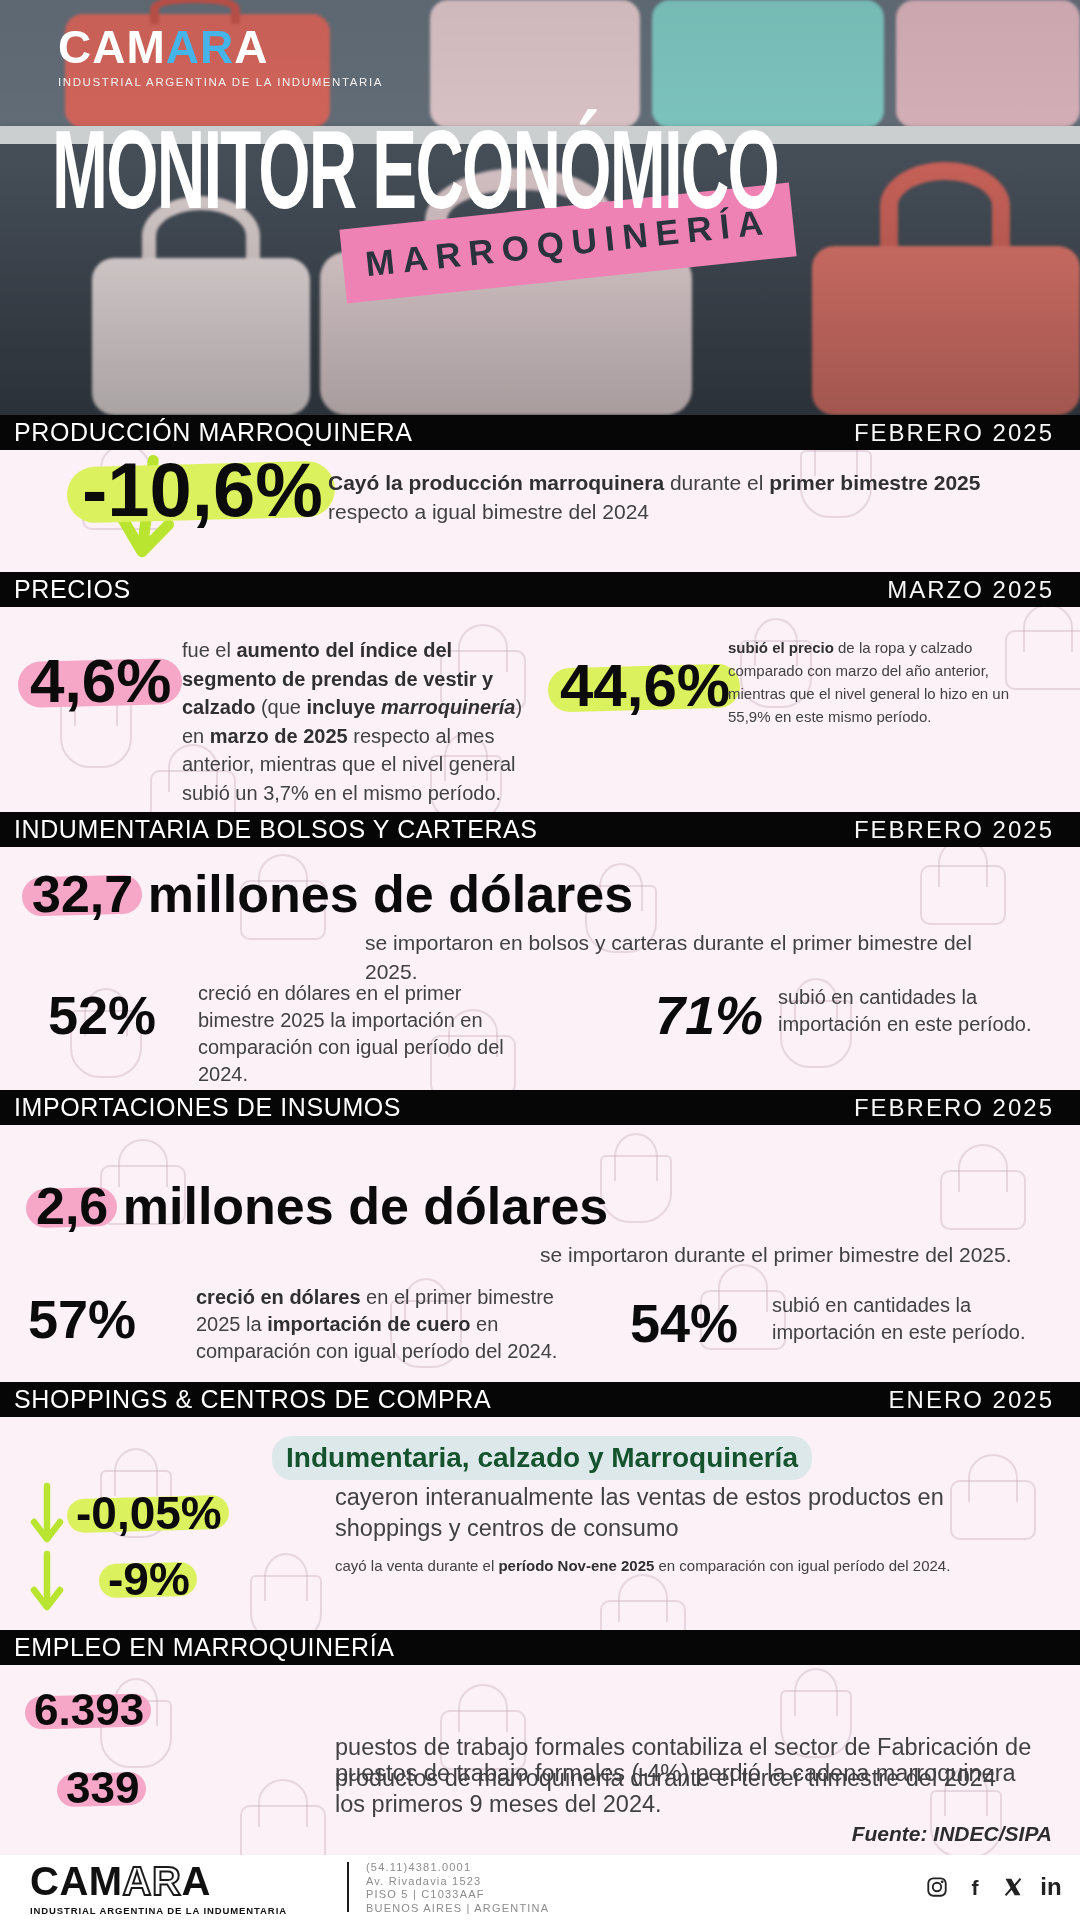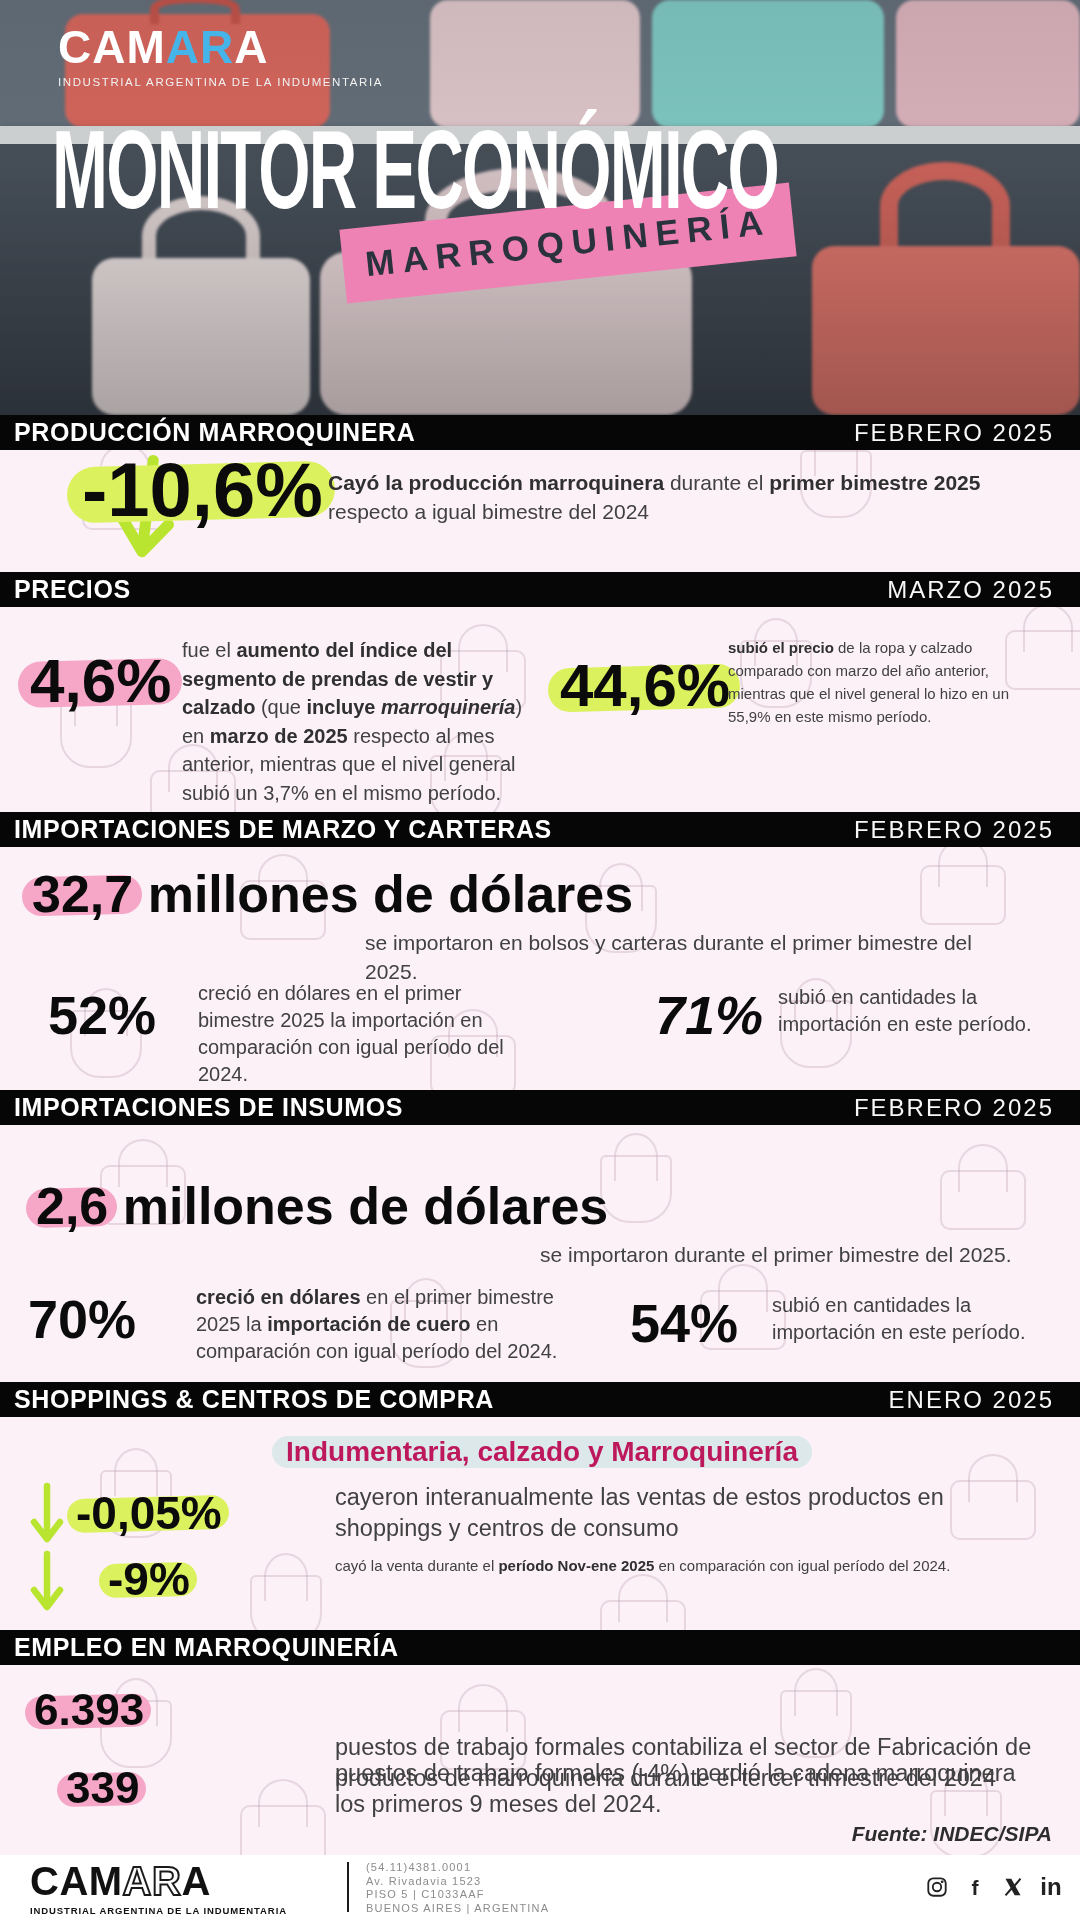--- a/index.html
+++ b/index.html
@@ -33,41 +33,41 @@
   .hero-title { position:absolute; left:52px; top:112px; z-index:4; color:#ffffff; font-weight:800;
                 font-size:112px; line-height:1.04; letter-spacing:-3px; white-space:nowrap;
                 transform:scaleX(.60); transform-origin:left top; }
   .banner { position:absolute; left:342px; top:206px; width:452px; height:74px; z-index:3;
             background:#ef82b4; transform:rotate(-6deg); display:flex; align-items:center; justify-content:center;
             font-size:35px; font-weight:700; letter-spacing:8px; color:#2a333d; }
 
   
   .bar { position:absolute; left:0; width:1080px; height:35px; background:#060606; z-index:3;
          display:flex; align-items:center; justify-content:space-between; padding:0 26px 0 14px; }
-  .bar-title { color:#ffffff; font-size:25px; font-weight:700; letter-spacing:.6px; }
+  .bar-title { color:#ffffff; font-size:25px; font-weight:400; letter-spacing:.6px; }
   .bar-date { color:#f7f7f7; font-size:24px; font-weight:300; letter-spacing:2px; }
 
   
   .stat { position:absolute; z-index:3; color:#0b0b0b; font-weight:800; line-height:1; white-space:nowrap;text-align:right; }
   .hl { position:relative; display:inline-block; z-index:0; }
   .hl::before { content:""; position:absolute; z-index:-1; left:-.20em; right:-.16em; top:.16em; bottom:.10em;
                 border-radius:.38em; transform:rotate(-1.5deg); }
   .hl-lime::before { background:#dcf15e; }
   .hl-pink::before { background:#f6a6c7; }
 
   .desc { position:absolute; z-index:3; color:#414141; font-size:21px; line-height:29px; }
   .desc b, .desc .b { font-weight:700; color:#303030; font-style:normal; }
   .desc .bi { font-weight:700; font-style:italic; color:#303030; }
 
   .arrow { position:absolute; z-index:3; }
 
   
-  .pill { position:absolute; left:272px; top:1436px; width:540px; height:32px; z-index:3;
+  .pill { position:absolute; left:272px; top:1436px; width:540px; height:44px; z-index:3;
           background:#dde8eb; border-radius:20px; display:flex; align-items:center; justify-content:center;
-          font-size:28px; font-weight:700; color:#be185d; }
+          font-size:28px; font-weight:700; color:#14532d; }
 
   .fuente { position:absolute; right:28px; top:1822px; z-index:3; font-size:21px; font-style:italic; font-weight:600; color:#2d2d2d; }
 
   
   .footer { position:absolute; left:0; top:1855px; width:1080px; height:65px; background:#ffffff; z-index:4; }
   .f-logo { position:absolute; left:30px; top:6px; }
   .f-logo-text { font-size:40px; font-weight:800; letter-spacing:.5px; color:#111111; line-height:1; }
   .f-logo-text .outline { color:#fdfdfd; -webkit-text-stroke:2px #1a1a1a; }
   .f-logo-tagline { margin-top:4px; font-size:9.5px; font-weight:600; letter-spacing:.9px; color:#111111; }
   .f-divider { position:absolute; left:347px; top:7px; width:2px; height:50px; background:#1a1a1a; }
@@ -158,41 +158,41 @@
   <div class="stat" style="left:30px; top:650px; font-size:62px;">
     <span class="hl hl-pink">4,6%</span>
   </div>
   <p class="desc" style="left:182px; top:636px; width:342px; font-size:20px; line-height:28.5px;"><span>fue el </span><span class="b">aumento del índice del segmento de prendas de vestir y calzado</span><span> (que </span><span class="b">incluye </span><span class="bi">marroquinería</span><span>) en </span><span class="b">marzo de 2025</span><span> respecto al mes anterior, mientras que el nivel general subió un 3,7% en el mismo período.</span></p>
   <div class="stat" style="left:560px; top:644px; font-size:60px;margin-top:12px;">
     <span class="hl hl-lime">44,6%</span>
   </div>
   <p class="desc" style="left:728px; top:636px; width:296px; font-size:15px; line-height:23px;"><span class="b">subió el precio</span><span> de la ropa y calzado comparado con marzo del año anterior, mientras que el nivel general lo hizo en un 55,9% en este mismo período.</span></p>
 
   <div class="bar" style="top:812px;">
-    <span class="bar-title">IMPORTACIONES DE MARZO Y CARTERAS</span>
+    <span class="bar-title">INDUMENTARIA DE BOLSOS Y CARTERAS</span>
     <span class="bar-date">FEBRERO 2025</span>
   </div>
   <div class="stat" style="left:32px; top:868px; font-size:52px;">
     <span class="hl hl-pink">32,7</span><span> millones de dólares</span>
   </div>
   <p class="desc" style="left:365px; top:928px; width:660px; font-size:21px;">se importaron en bolsos y carteras durante el primer bimestre del 2025.</p>
   <div class="stat" style="left:48px; top:988px; font-size:54px;">52%</div>
   <p class="desc" style="left:198px; top:980px; width:330px; font-size:20px; line-height:27px;">creció en dólares en el primer bimestre 2025 la importación en comparación con igual período del 2024.</p>
   <div class="stat" style="left:655px; top:988px; font-size:54px;font-style:italic;">71%</div>
   <p class="desc" style="left:778px; top:984px; width:270px; font-size:20px; line-height:27px;">subió en cantidades la importación en este período.</p>
 
   <div class="bar" style="top:1090px;">
     <span class="bar-title">IMPORTACIONES DE INSUMOS</span>
     <span class="bar-date">FEBRERO 2025</span>
   </div>
   <div class="stat" style="left:36px; top:1180px; font-size:52px;">
     <span class="hl hl-pink">2,6</span><span> millones de dólares</span>
   </div>
   <p class="desc" style="left:540px; top:1240px; width:480px; font-size:21px;">se importaron durante el primer bimestre del 2025.</p>
-  <div class="stat" style="left:28px; top:1292px; font-size:54px;">70%</div>
+  <div class="stat" style="left:28px; top:1292px; font-size:54px;">57%</div>
   <p class="desc" style="left:196px; top:1284px; width:380px; font-size:20px; line-height:27px;"><span class="b">creció en dólares</span><span> en el primer bimestre 2025 la </span><span class="b">importación de cuero</span><span> en comparación con igual período del 2024.</span></p>
   <div class="stat" style="left:630px; top:1296px; font-size:54px;">54%</div>
   <p class="desc" style="left:772px; top:1292px; width:280px; font-size:20px; line-height:27px;">subió en cantidades la importación en este período.</p>
 
   <div class="bar" style="top:1382px;">
     <span class="bar-title">SHOPPINGS &amp; CENTROS DE COMPRA</span>
     <span class="bar-date">ENERO 2025</span>
   </div>
   <div class="pill">Indumentaria, calzado y Marroquinería</div>
   <svg class="arrow" style="left:28px; top:1482px;" width="38" height="66" viewBox="0 0 38 66">

